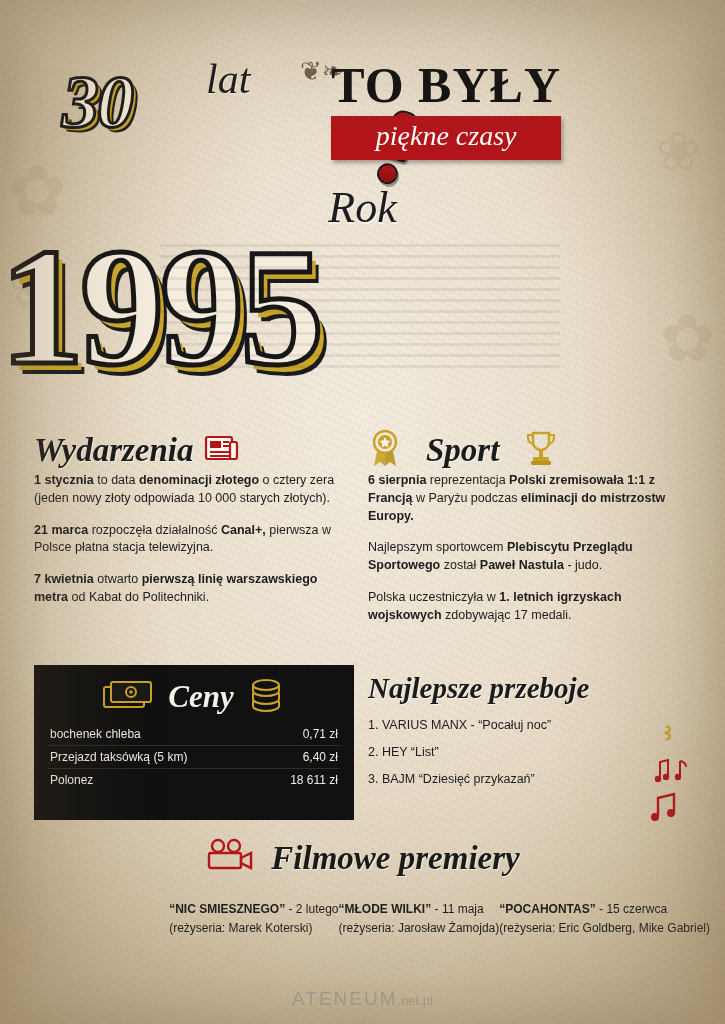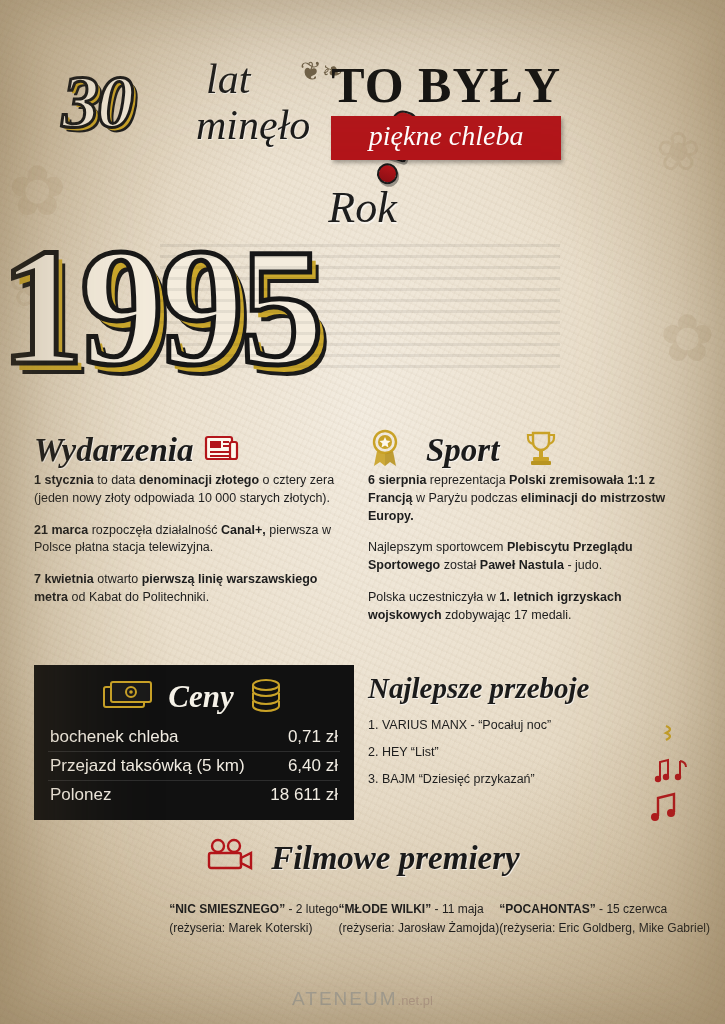--- a/index.html
+++ b/index.html
@@ -248,21 +248,21 @@
   .prices-head .t {
     font-family: "Liberation Serif", serif;
     font-style: italic;
     font-weight: bold;
     font-size: 31px;
     color: #f5f1e7;
   }
   .price-row {
     display: flex;
     justify-content: space-between;
-    font-size: 17px;
+    font-size: 12px;
     padding: 4px 2px;
     border-bottom: 1px solid rgba(255,255,255,0.12);
   }
   .price-row:last-child { border-bottom: none; }
 
   
   .hits {
     position: absolute;
     left: 368px;
     top: 672px;
@@ -326,31 +326,30 @@
   <div class="ornament-bg" style="right:10px; top:300px; font-size:66px;">✿</div>
   <div class="ornament-bg" style="right:24px; top:120px; font-size:54px;">❀</div>
 
   <div class="header">
     <div class="num30">30</div>
 
     <div class="flourish">❦❧</div>
 
     <div class="lat-minelo">
       <span class="l1">lat</span>
-      <span class="l2">minęło</span>
     </div>
 
     <div class="excl">
       <div class="bar"></div>
       <div class="dot"></div>
     </div>
 
     <div class="tobyly">
       <div class="big">TO BYŁY</div>
-      <div class="ribbon">piękne chleba</div>
+      <div class="ribbon">piękne czasy</div>
     </div>
   </div>
 
   <div class="rok">Rok</div>
   <div class="year">1995</div>
   <div class="year-lines"></div>
 
   <div class="col-left">
     <div class="sec-head-row">
       <div class="sec-title">Wydarzenia</div>

